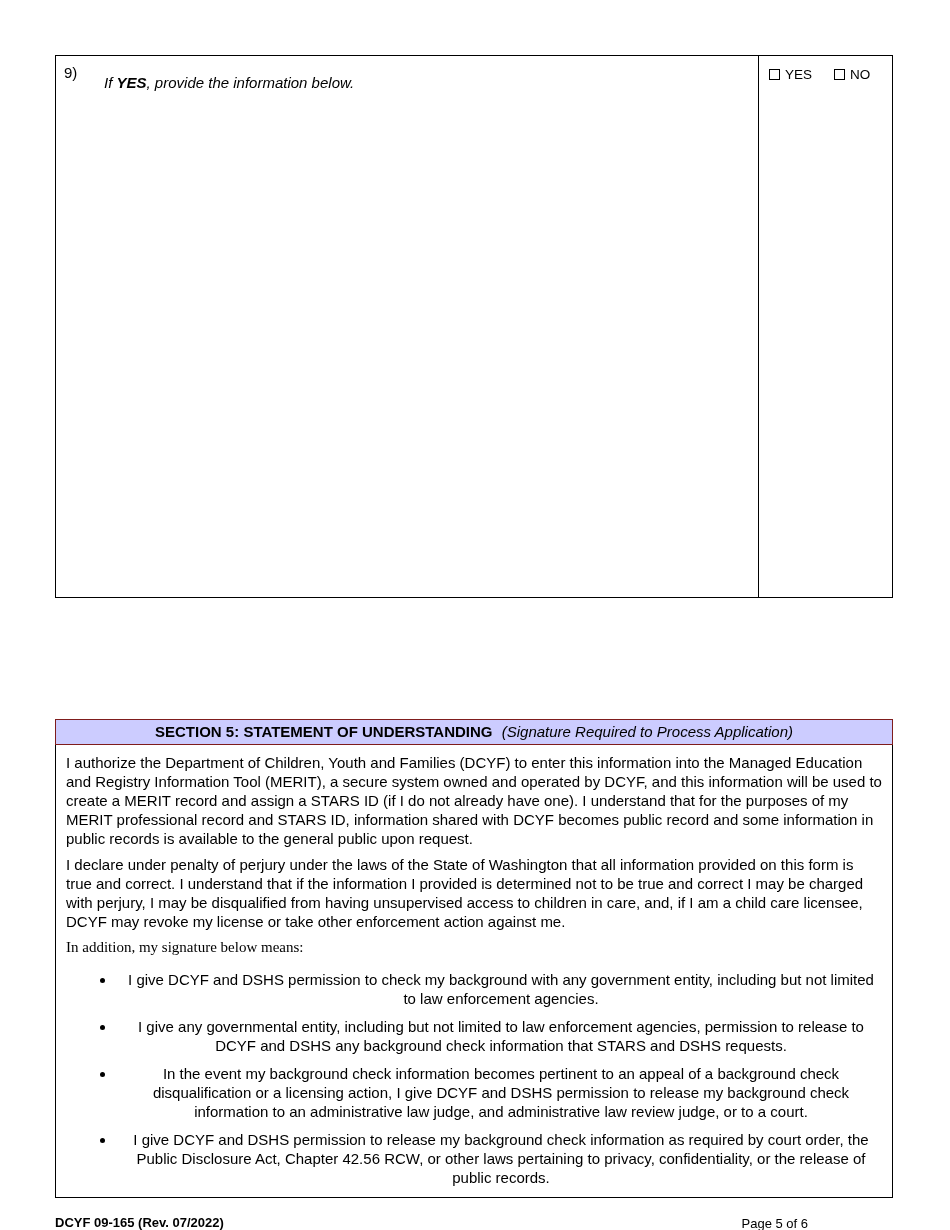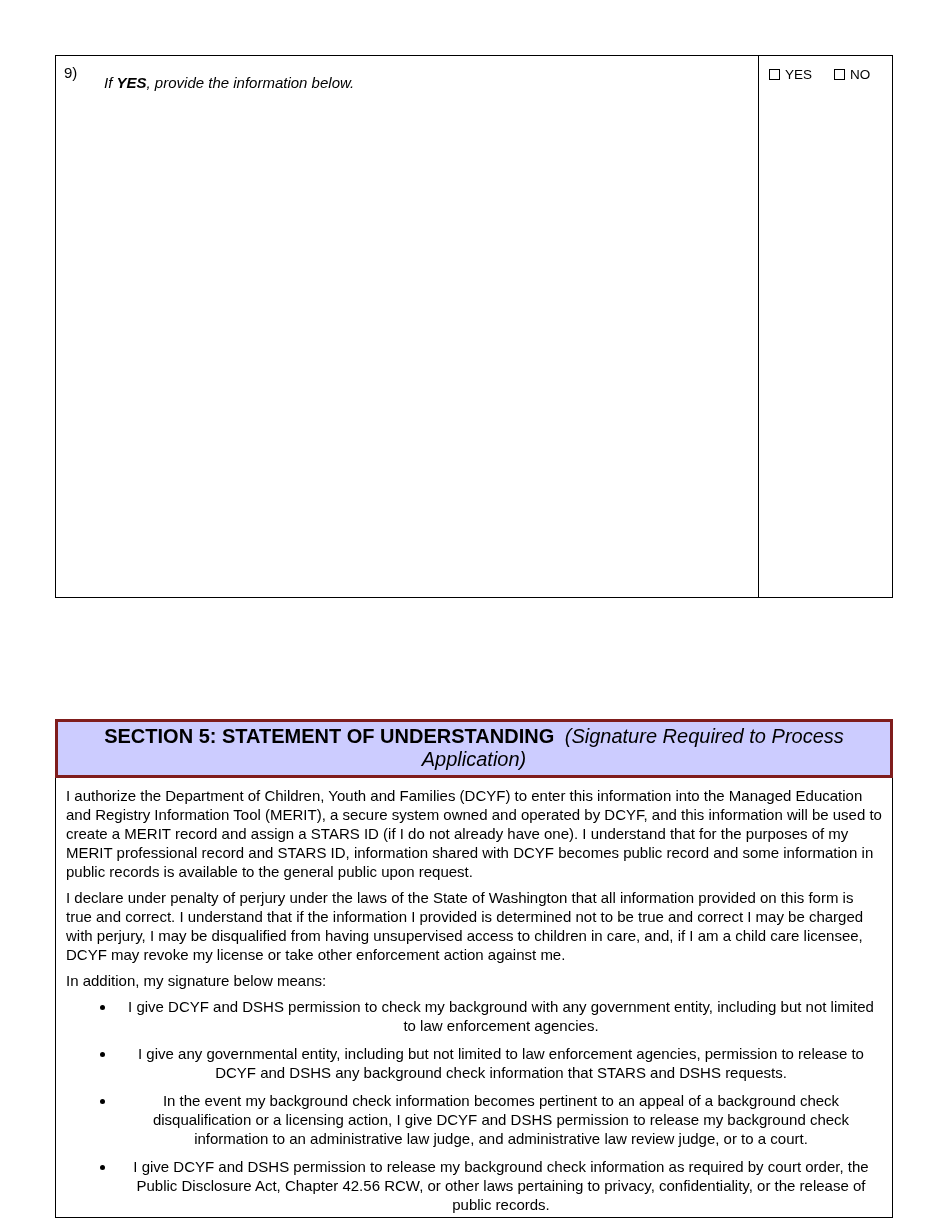--- a/index.html
+++ b/index.html
@@ -59,39 +59,39 @@
     display: inline-block;
     width: 11px; height: 11px;
     border: 1.5px solid #000;
     margin-right: 5px;
     background: #fff;
   }
 
   
   .section-header {
     margin-top: 121px;
-    border: 3px solid #7f1d1d;
+    border: 1px solid #7f1d1d;
     background: #ccccff;
     text-align: center;
-    font-size: 20px;
+    font-size: 15px;
     padding: 3px 4px 4px 4px;
   }
   .section-header .title { font-weight: bold; }
   .section-header .subtitle { font-style: italic; margin-left: 5px; }
 
   .section-body {
     border: 1px solid #000;
     border-top: none;
     min-height: 405px;
-    padding: 8px 10px 3px 10px;
+    padding: 8px 10px 10px 10px;
     font-size: 15px;
     line-height: 19px;
   }
   .section-body p { margin-bottom: 7px; }
-  .section-body p.tight { margin-bottom: 7px; }
+  .section-body p.tight { margin-bottom: 13px; font-family: Liberation Serif, serif; }
   .section-body ul {
     list-style: disc;
     margin: 2px 0 0 0;
     padding-left: 50px;
     text-align: center;
   }
   .section-body li {
     margin-bottom: 9px;
     padding-left: 4px;
   }

